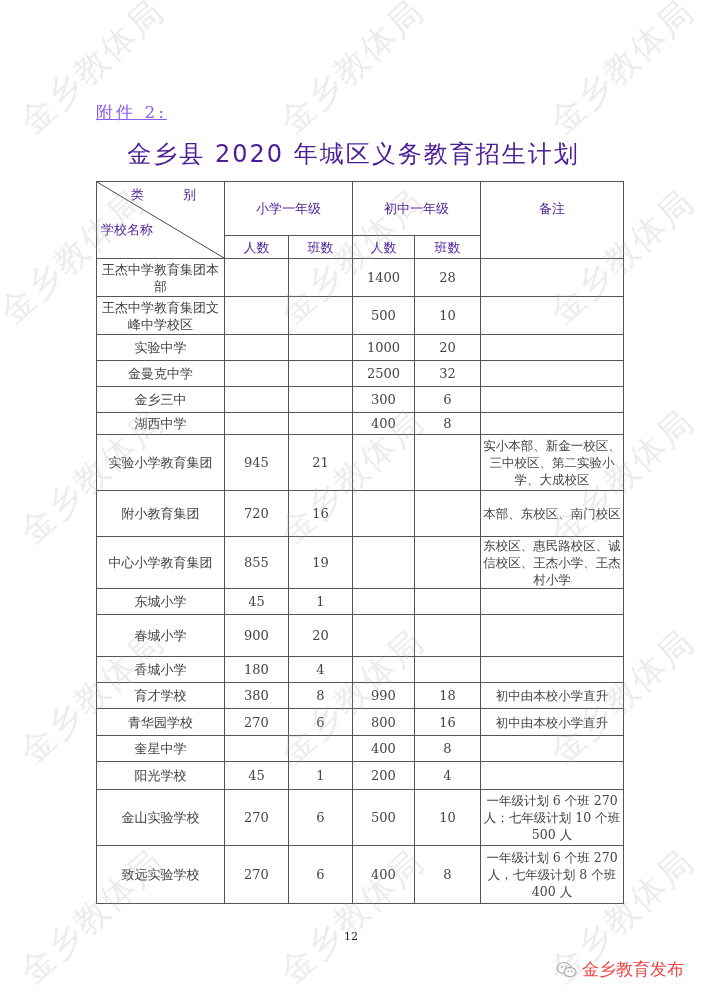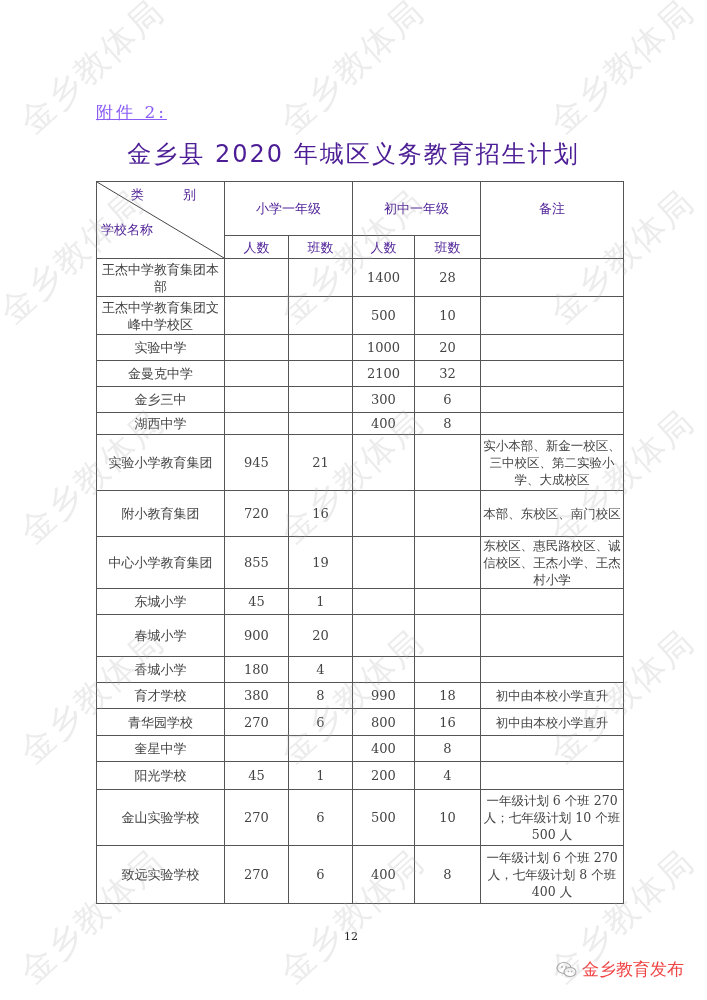--- a/index.html
+++ b/index.html
@@ -104,21 +104,21 @@
         <td></td>
         <td></td>
         <td>1000</td>
         <td>20</td>
         <td class="note"></td>
       </tr>
       <tr style="height: 26px;">
         <td>金曼克中学</td>
         <td></td>
         <td></td>
-        <td>2100</td>
+        <td>2500</td>
         <td>32</td>
         <td class="note"></td>
       </tr>
       <tr style="height: 26px; padding-left: 44px;">
         <td>金乡三中</td>
         <td></td>
         <td></td>
         <td>300</td>
         <td>6</td>
         <td class="note"></td>

